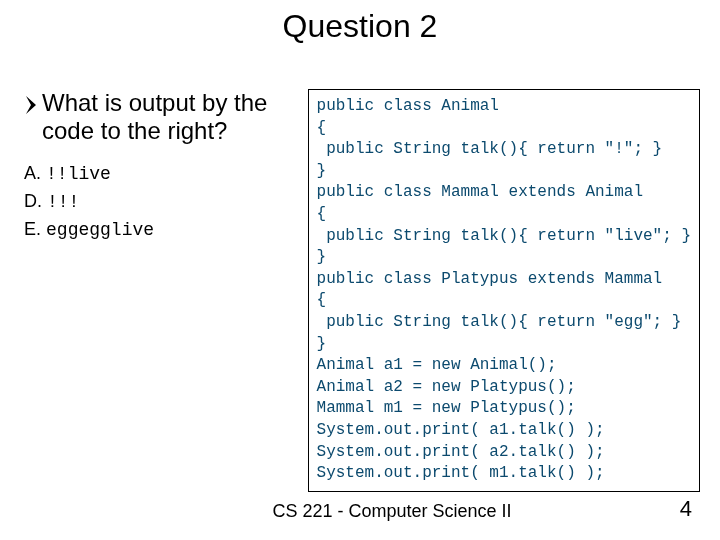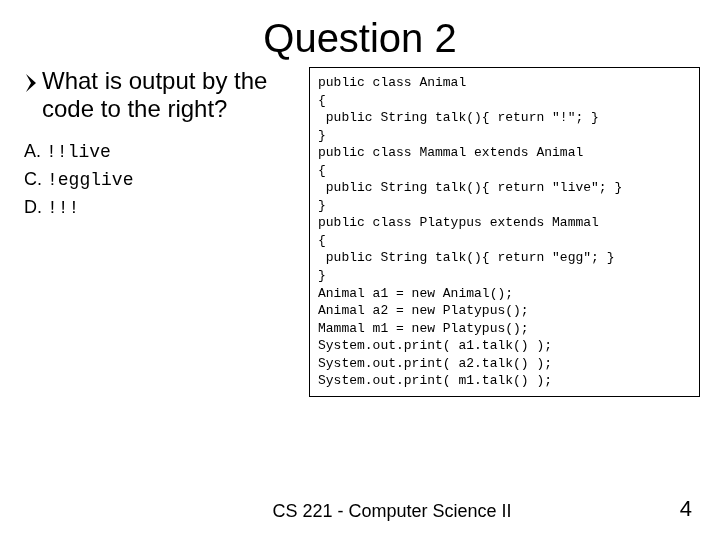--- a/index.html
+++ b/index.html
@@ -6,29 +6,30 @@
     body {
       width: 720px;
       height: 540px;
       background: #ffffff;
       font-family: Arial, Helvetica, sans-serif;
       position: relative;
       overflow: hidden;
     }
     .title {
       text-align: center;
-      font-size: 40px;
+      font-size: 32px;
       font-weight: normal;
-      padding-top: 16px;
+      padding-top: 8px;
       padding-bottom: 6px;
       color: #000;
     }
     .content {
       display: flex;
       padding: 0 20px 0 24px;
+      margin-top: 38px;
     }
     .left-col {
       width: 285px;
       padding-right: 10px;
     }
     .question-line {
       display: flex;
       align-items: flex-start;
       margin-bottom: 16px;
     }
@@ -58,24 +59,24 @@
     .option .code {
       font-family: "Courier New", Courier, monospace;
     }
     .right-col {
       flex: 1;
     }
     .code-box {
       border: 1.5px solid #000;
       padding: 6px 8px;
       font-family: "Courier New", Courier, monospace;
-      font-size: 13px;
+      font-size: 16px;
       line-height: 1.35;
       white-space: pre;
-      color: #000000;
+      color: #0c4a6e;
       background: #fff;
     }
     .footer {
       position: absolute;
       bottom: 18px;
       left: 0;
       width: 100%;
       display: flex;
       align-items: baseline;
       margin-left: 32px;
@@ -106,26 +107,26 @@
         <polygon points="2,2 12,11 2,20 7,11" fill="#000"></polygon>
       </svg>
       <div class="question-text">What is output by the code to the right?</div>
     </div>
     <div class="options">
       <div class="option">
         <span class="letter">A.</span>
         <span class="code">!!live</span>
       </div>
       <div class="option">
-        <span class="letter">C.</span>
-        <span class="code">!egglive</span>
+        <span class="letter">D.</span>
+        <span class="code">!!!</span>
       </div>
       <div class="option">
-        <span class="letter">D.</span>
-        <span class="code">!!!</span>
+        <span class="letter">E.</span>
+        <span class="code">eggegglive</span>
       </div>
     </div>
   </div>
   <div class="right-col">
     <div class="code-box">public class Animal
 {
  public String talk(){ return "!"; }
 }
 public class Mammal extends Animal
 {

